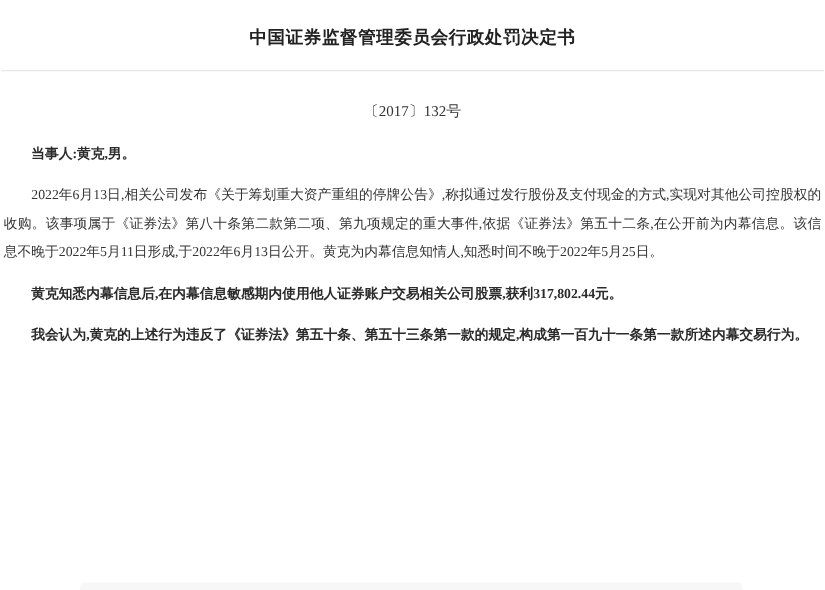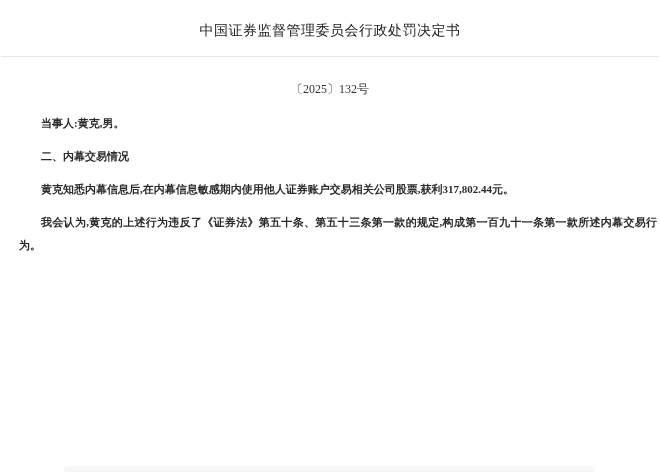--- a/index.html
+++ b/index.html
@@ -15,41 +15,41 @@
     background: #ffffff;
     overflow: hidden;
     font-family: "Liberation Serif", "DejaVu Serif", serif;
     color: #2e2e2e;
   }
   .doc-title {
     padding-top: 23px;
     text-align: center;
     font-size: 14px;
     line-height: 16px;
-    font-weight: normal;
+    font-weight: bold;
     color: #222222;
     letter-spacing: 0.5px;
   }
   .divider {
     height: 1px;
     background: #e7e7e7;
     margin: 17px 1px 0 1px;
   }
   .doc-number {
     margin-top: 25px;
     text-align: center;
     font-size: 12px;
     line-height: 14px;
     color: #333333;
   }
   .doc-body {
     padding: 0 3px;
   }
   .doc-body p {
-    margin: 10px 0 0 16px;
+    margin: 10px 0 0 0;
     padding: 0;
     font-size: 11px;
     line-height: 23px;
     text-indent: 2em;
     text-align: justify;
     color: #333333;
   }
   .doc-body p.first {
     margin-top: 16px;
   }
@@ -69,31 +69,31 @@
 </style>
 </head>
 <body>
 
 <div class="page">
 
   <div class="doc-title">中国证券监督管理委员会行政处罚决定书</div>
 
   <div class="divider"></div>
 
-  <div class="doc-number">〔2025〕132号</div>
+  <div class="doc-number">〔2017〕132号</div>
 
   <div class="doc-body">
 
     <p class="first bold">当事人:黄克,男。</p>
 
 
 
 
+    <p>2022年6月13日,相关公司发布《关于筹划重大资产重组的停牌公告》,称拟通过发行股份及支付现金的方式,实现对其他公司控股权的收购。该事项属于《证券法》第八十条第二款第二项、第九项规定的重大事件,依据《证券法》第五十二条,在公开前为内幕信息。该信息不晚于2022年5月11日形成,于2022年6月13日公开。黄克为内幕信息知情人,知悉时间不晚于2022年5月25日。</p>
 
-    <p class="bold">二、内幕交易情况</p>
 
     <p class="bold">黄克知悉内幕信息后,在内幕信息敏感期内使用他人证券账户交易相关公司股票,获利317,802.44元。</p>
 
 
     <p class="bold">我会认为,黄克的上述行为违反了《证券法》第五十条、第五十三条第一款的规定,构成第一百九十一条第一款所述内幕交易行为。</p>
 
   </div>
 
   <div class="cutoff-gray-panel"></div>
 

